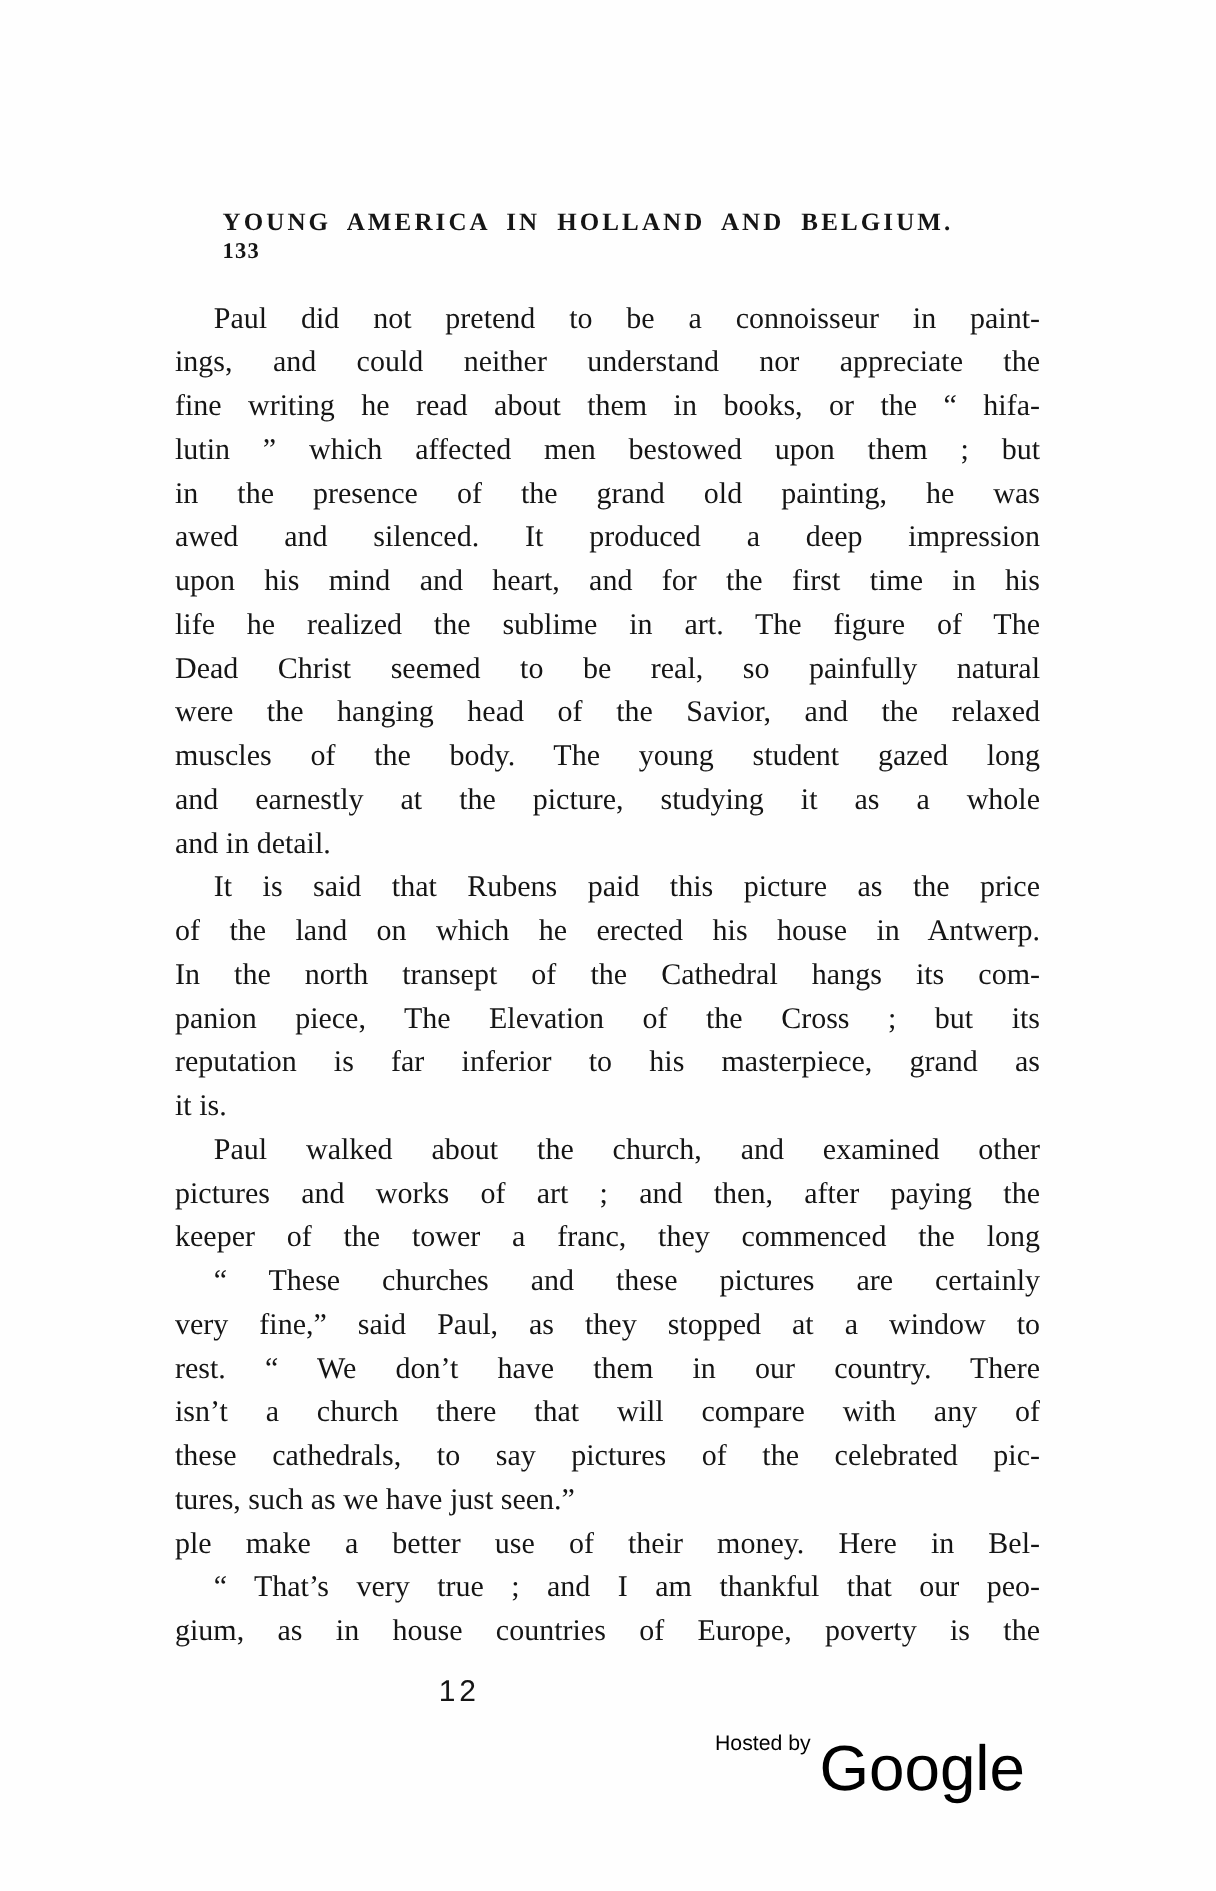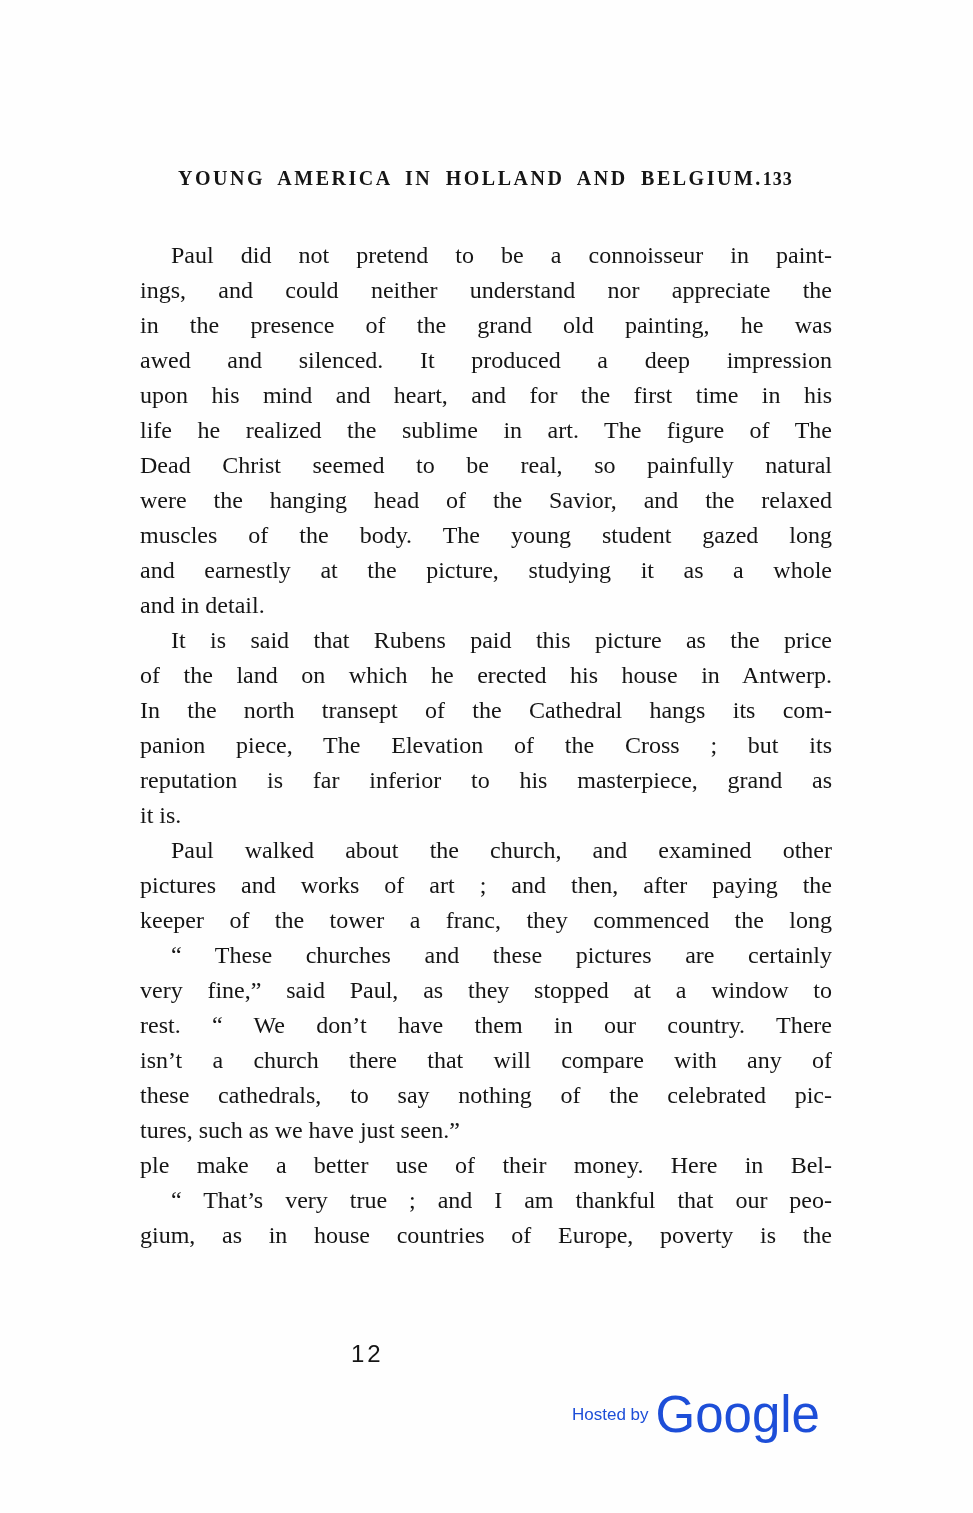--- a/index.html
+++ b/index.html
@@ -21,20 +21,21 @@
     top: 167px;
     left: 178px;
     right: 139px;
     display: flex;
     align-items: baseline;
     font-size: 20px;
     font-weight: bold;
     letter-spacing: 2.5px;
     word-spacing: 6px;
     white-space: nowrap;
+    flex-direction: column;
   }
   .running-head .page-num {
     font-size: 18px;
     letter-spacing: 1px;
   }
   .text-block {
     position: absolute;
     top: 221px;
     left: 140px;
     width: 692px;
@@ -59,23 +60,23 @@
     left: 351px;
     font-size: 24px;
     letter-spacing: 3px;
     font-family: Liberation Sans, sans-serif;
   }
   .hosted {
     position: absolute;
     top: 1385px;
     right: 153px;
     display: flex;
-    align-items: center;
+    align-items: flex-start;
     gap: 7px;
-    color: #1d4ed8;
+    color: #000000;
   }
   .hosted-by {
     font-family: "Liberation Sans", sans-serif;
     font-size: 17px;
   }
   .google-logo {
     font-family: Liberation Sans, sans-serif;
     font-size: 51px;
     letter-spacing: 0px;
   }
@@ -87,20 +88,22 @@
 
   <header class="running-head">
     <span class="title">YOUNG AMERICA IN HOLLAND AND BELGIUM.</span>
     <span class="page-num">133</span>
   </header>
 
   <main class="text-block" id="text-block">
       <div>
         <div class="line indent">Paul did not pretend to be a connoisseur in paint-</div>
         <div class="line">ings, and could neither understand nor appreciate the</div>
+        <div class="line">fine writing he read about them in books, or the “ hifa-</div>
+        <div class="line">lutin ” which affected men bestowed upon them ; but</div>
         <div class="line">in the presence of the grand old painting, he was</div>
         <div class="line">awed and silenced.  It produced a deep impression</div>
         <div class="line">upon his mind and heart, and for the first time in his</div>
         <div class="line">life he realized the sublime in art.  The figure of The</div>
         <div class="line">Dead Christ seemed to be real, so painfully natural</div>
         <div class="line">were the hanging head of the Savior, and the relaxed</div>
         <div class="line">muscles of the body.  The young student gazed long</div>
         <div class="line">and earnestly at the picture, studying it as a whole</div>
         <div class="line flush">and in detail.</div>
       </div>
@@ -115,21 +118,21 @@
       <div>
         <div class="line indent">Paul walked about the church, and examined other</div>
         <div class="line">pictures and works of art ; and then, after paying the</div>
         <div class="line">keeper of the tower a franc, they commenced the long</div>
       </div>
       <div>
         <div class="line indent">“ These churches and these pictures are certainly</div>
         <div class="line">very fine,” said Paul, as they stopped at a window to</div>
         <div class="line">rest.  “ We don’t have them in our country.  There</div>
         <div class="line">isn’t a church there that will compare with any of</div>
-        <div class="line">these cathedrals, to say nothing of the celebrated pic-</div>
+        <div class="line">these cathedrals, to say pictures of the celebrated pic-</div>
         <div class="line flush">tures, such as we have just seen.”</div>
       </div>
       <div>
         <div class="line">ple make a better use of their money.  Here in Bel-</div>
         <div class="line indent">“ That’s very true ; and I am thankful that our peo-</div>
         <div class="line">gium, as in house countries of Europe, poverty is the</div>
       </div>
     </main>
 
   <div class="signature-mark">12</div>

